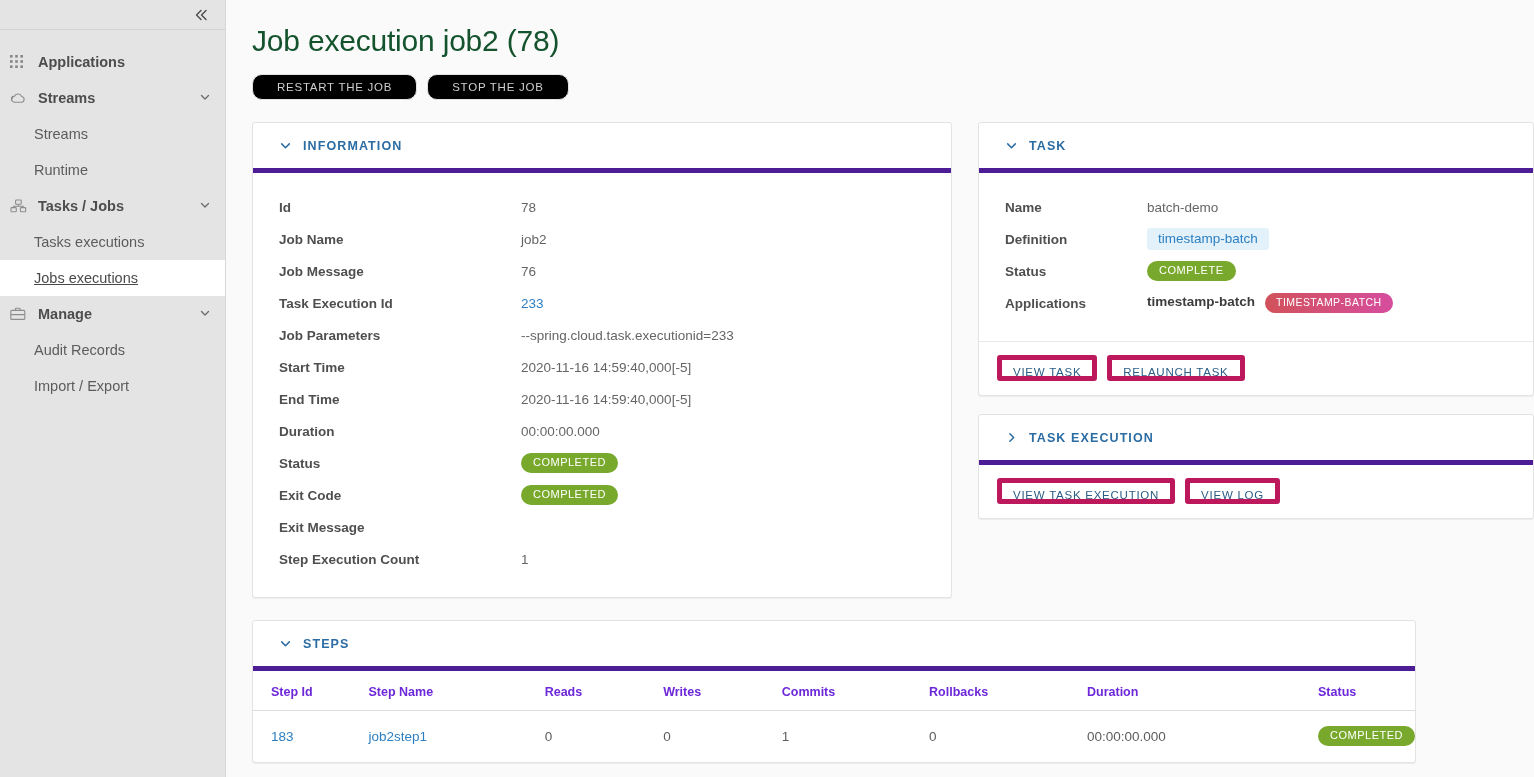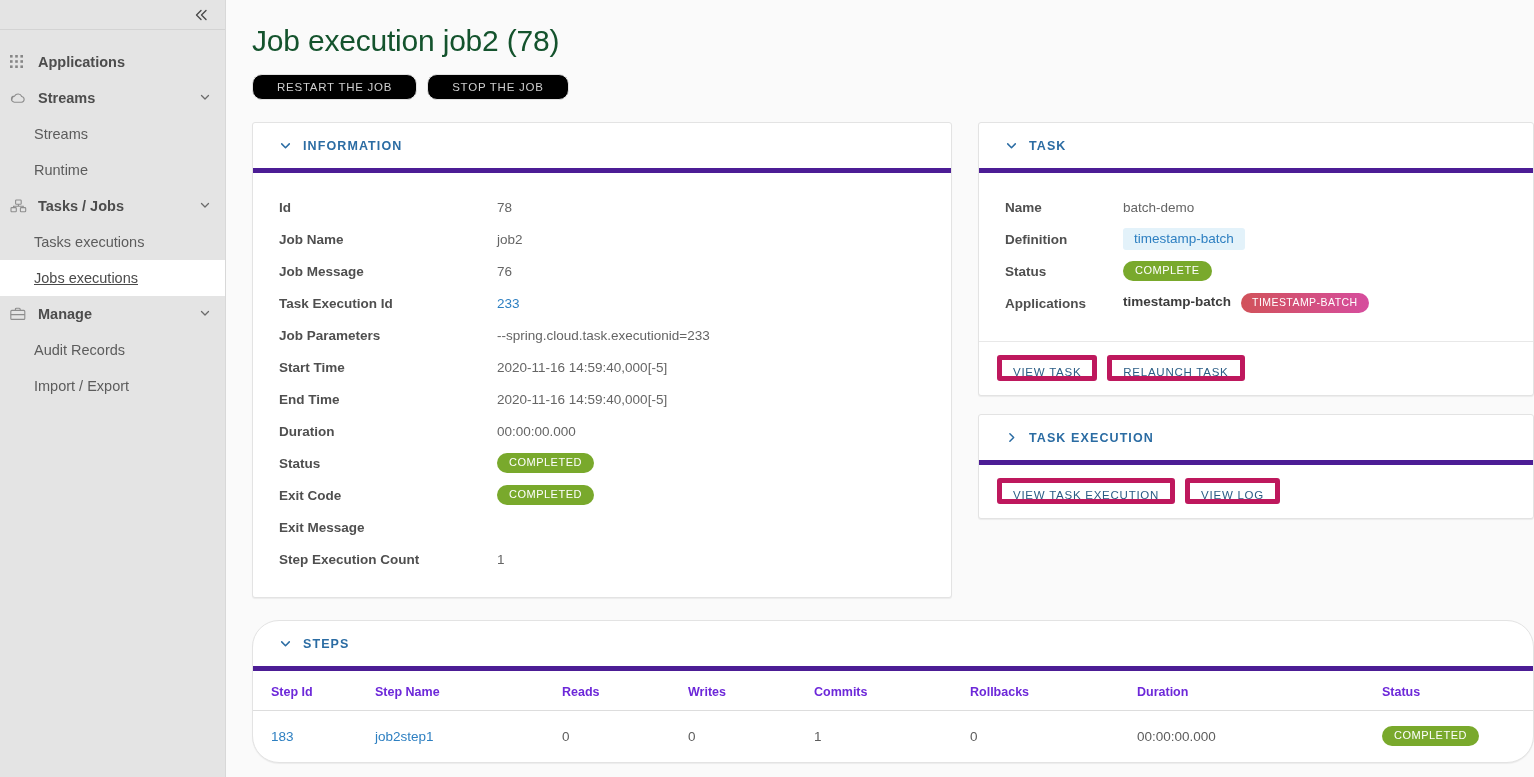--- a/index.html
+++ b/index.html
@@ -97,25 +97,25 @@
   .card-head .caret { margin-right: 11px; display: flex; align-items: center; color: #2b6ca3; }
   .card-body { padding: 18px 26px 22px 26px; }
   .card-foot {
     border-top: 1px solid #e8e8e8;
     padding: 13px 26px 14px 18px;
     display: flex; gap: 10px;
   }
 
   .card-info { width: 700px; }
   .card-right { width: 556px; }
-  .card-steps { width: 1282px; border-radius: 27px; }
+  .card-steps { width: 1164px; }
 
   
   .dl { display: block; }
-  .dl-row { display: flex; align-items: center; min-height: 32px; }
+  .dl-row { display: flex; align-items: center; min-height: 32px; gap: 24px; }
   .dl-row .k {
     color: #4f4f4f; font-size: 13.5px; font-weight: bold;
     width: 218px; min-width: 218px;
   }
   .dl-row .v { color: #656565; font-size: 13.5px; }
   .dl-row .v a, .link { color: #2d7fc1; text-decoration: none; cursor: pointer; }
 
   .card-right .dl-row .k { width: 118px; min-width: 118px; }
   .card-right .dl-row { min-height: 32px; }
   .card-right .v-strong { color: #3d3d3d; font-weight: bold; font-size: 13.5px; }

